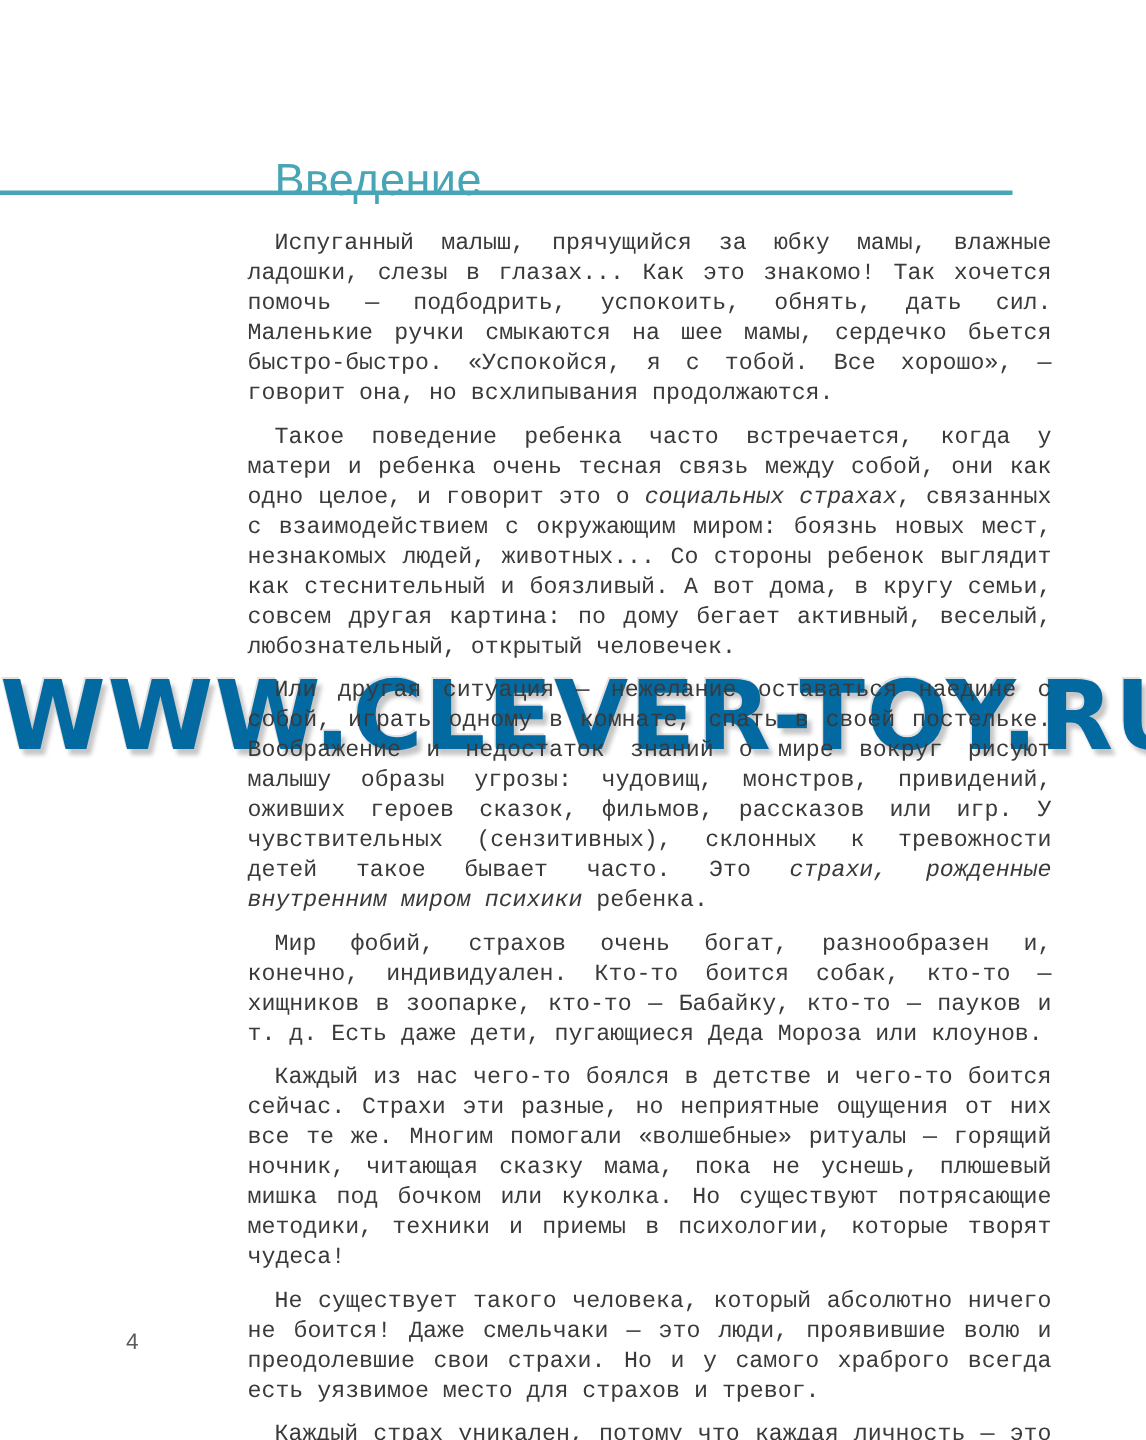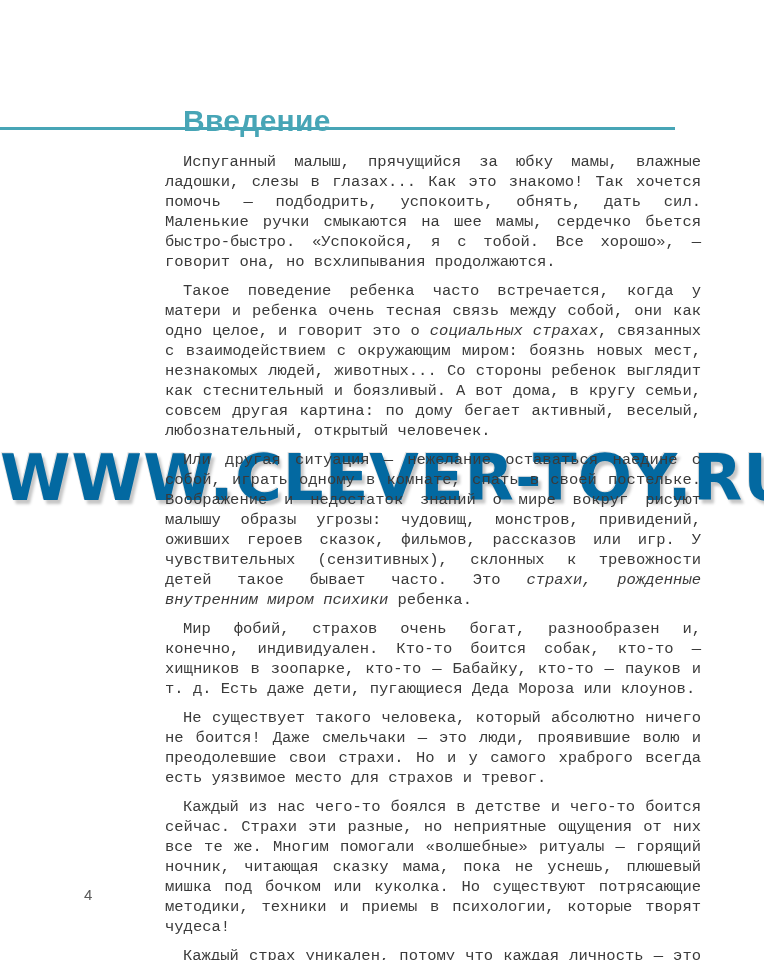--- a/index.html
+++ b/index.html
@@ -13,21 +13,21 @@
     height: 960px;
     background: #ffffff;
     overflow: hidden;
     font-family: "Liberation Sans", sans-serif;
   }
   .chapter-title {
     position: absolute;
     left: 183px;
     top: 84px;
     font-size: 30px;
-    font-weight: 700;
+    font-weight: 400;
     letter-spacing: 0.3px;
     color: #47a5b6;
     z-index: 2;
   }
   .title-rule {
     position: absolute;
     left: 0;
     top: 127px;
     width: 675px;
     height: 2.5px;
@@ -87,20 +87,20 @@
 
   <h1 class="chapter-title">Введение</h1>
 
   <div class="title-rule"></div>
 
   <div class="body-text">
       <p><span>Испуганный малыш, прячущийся за юбку мамы, влажные ладошки, слезы в глазах... Как это знакомо! Так хочется помочь — подбодрить, успокоить, обнять, дать сил. Маленькие ручки смыкаются на шее мамы, сердечко бьется быстро-быстро. «Успокойся, я с тобой. Все хорошо», — говорит она, но всхлипывания продолжаются.</span></p>
       <p><span>Такое поведение ребенка часто встречается, когда у матери и ребенка очень тесная связь между собой, они как одно целое, и говорит это о </span><span class="it">социальных страхах</span><span>, связанных с взаимодействием с окружающим миром: боязнь новых мест, незнакомых людей, животных... Со стороны ребенок выглядит как стеснительный и боязливый. А вот дома, в кругу семьи, совсем другая картина: по дому бегает активный, веселый, любознательный, открытый человечек.</span></p>
       <p><span>Или другая ситуация — нежелание оставаться наедине с собой, играть одному в комнате, спать в своей постельке. Воображение и недостаток знаний о мире вокруг рисуют малышу образы угрозы: чудовищ, монстров, привидений, оживших героев сказок, фильмов, рассказов или игр. У чувствительных (сензитивных), склонных к тревожности детей такое бывает часто. Это </span><span class="it">страхи, рожденные внутренним миром психики</span><span> ребенка.</span></p>
       <p><span>Мир фобий, страхов очень богат, разнообразен и, конечно, индивидуален. Кто-то боится собак, кто-то — хищников в зоопарке, кто-то — Бабайку, кто-то — пауков и т. д. Есть даже дети, пугающиеся Деда Мороза или клоунов.</span></p>
+      <p><span>Каждый из нас чего-то боялся в детстве и чего-то боится сейчас. Страхи эти разные, но неприятные ощущения от них все те же. Многим помогали «волшебные» ритуалы — горящий ночник, читающая сказку мама, пока не уснешь, плюшевый мишка под бочком или куколка. Но существуют потрясающие методики, техники и приемы в психологии, которые творят чудеса!</span></p>
       <p><span>Не существует такого человека, который абсолютно ничего не боится! Даже смельчаки — это люди, проявившие волю и преодолевшие свои страхи. Но и у самого храброго всегда есть уязвимое место для страхов и тревог.</span></p>
-      <p><span>Каждый из нас чего-то боялся в детстве и чего-то боится сейчас. Страхи эти разные, но неприятные ощущения от них все те же. Многим помогали «волшебные» ритуалы — горящий ночник, читающая сказку мама, пока не уснешь, плюшевый мишка под бочком или куколка. Но существуют потрясающие методики, техники и приемы в психологии, которые творят чудеса!</span></p>
       <p><span>Каждый страх уникален, потому что каждая личность — это целая неповторимая вселенная, но при этом у страхов есть общие и закономерные черты. Поэтому при мудром, правильном взаимодействии с ребенком достаточно легко страхи можно трансформировать и даже подружиться с ними!</span></p>
     </div>
 
   <div class="page-number">4</div>
 
 </div>
 
 </body></html>

